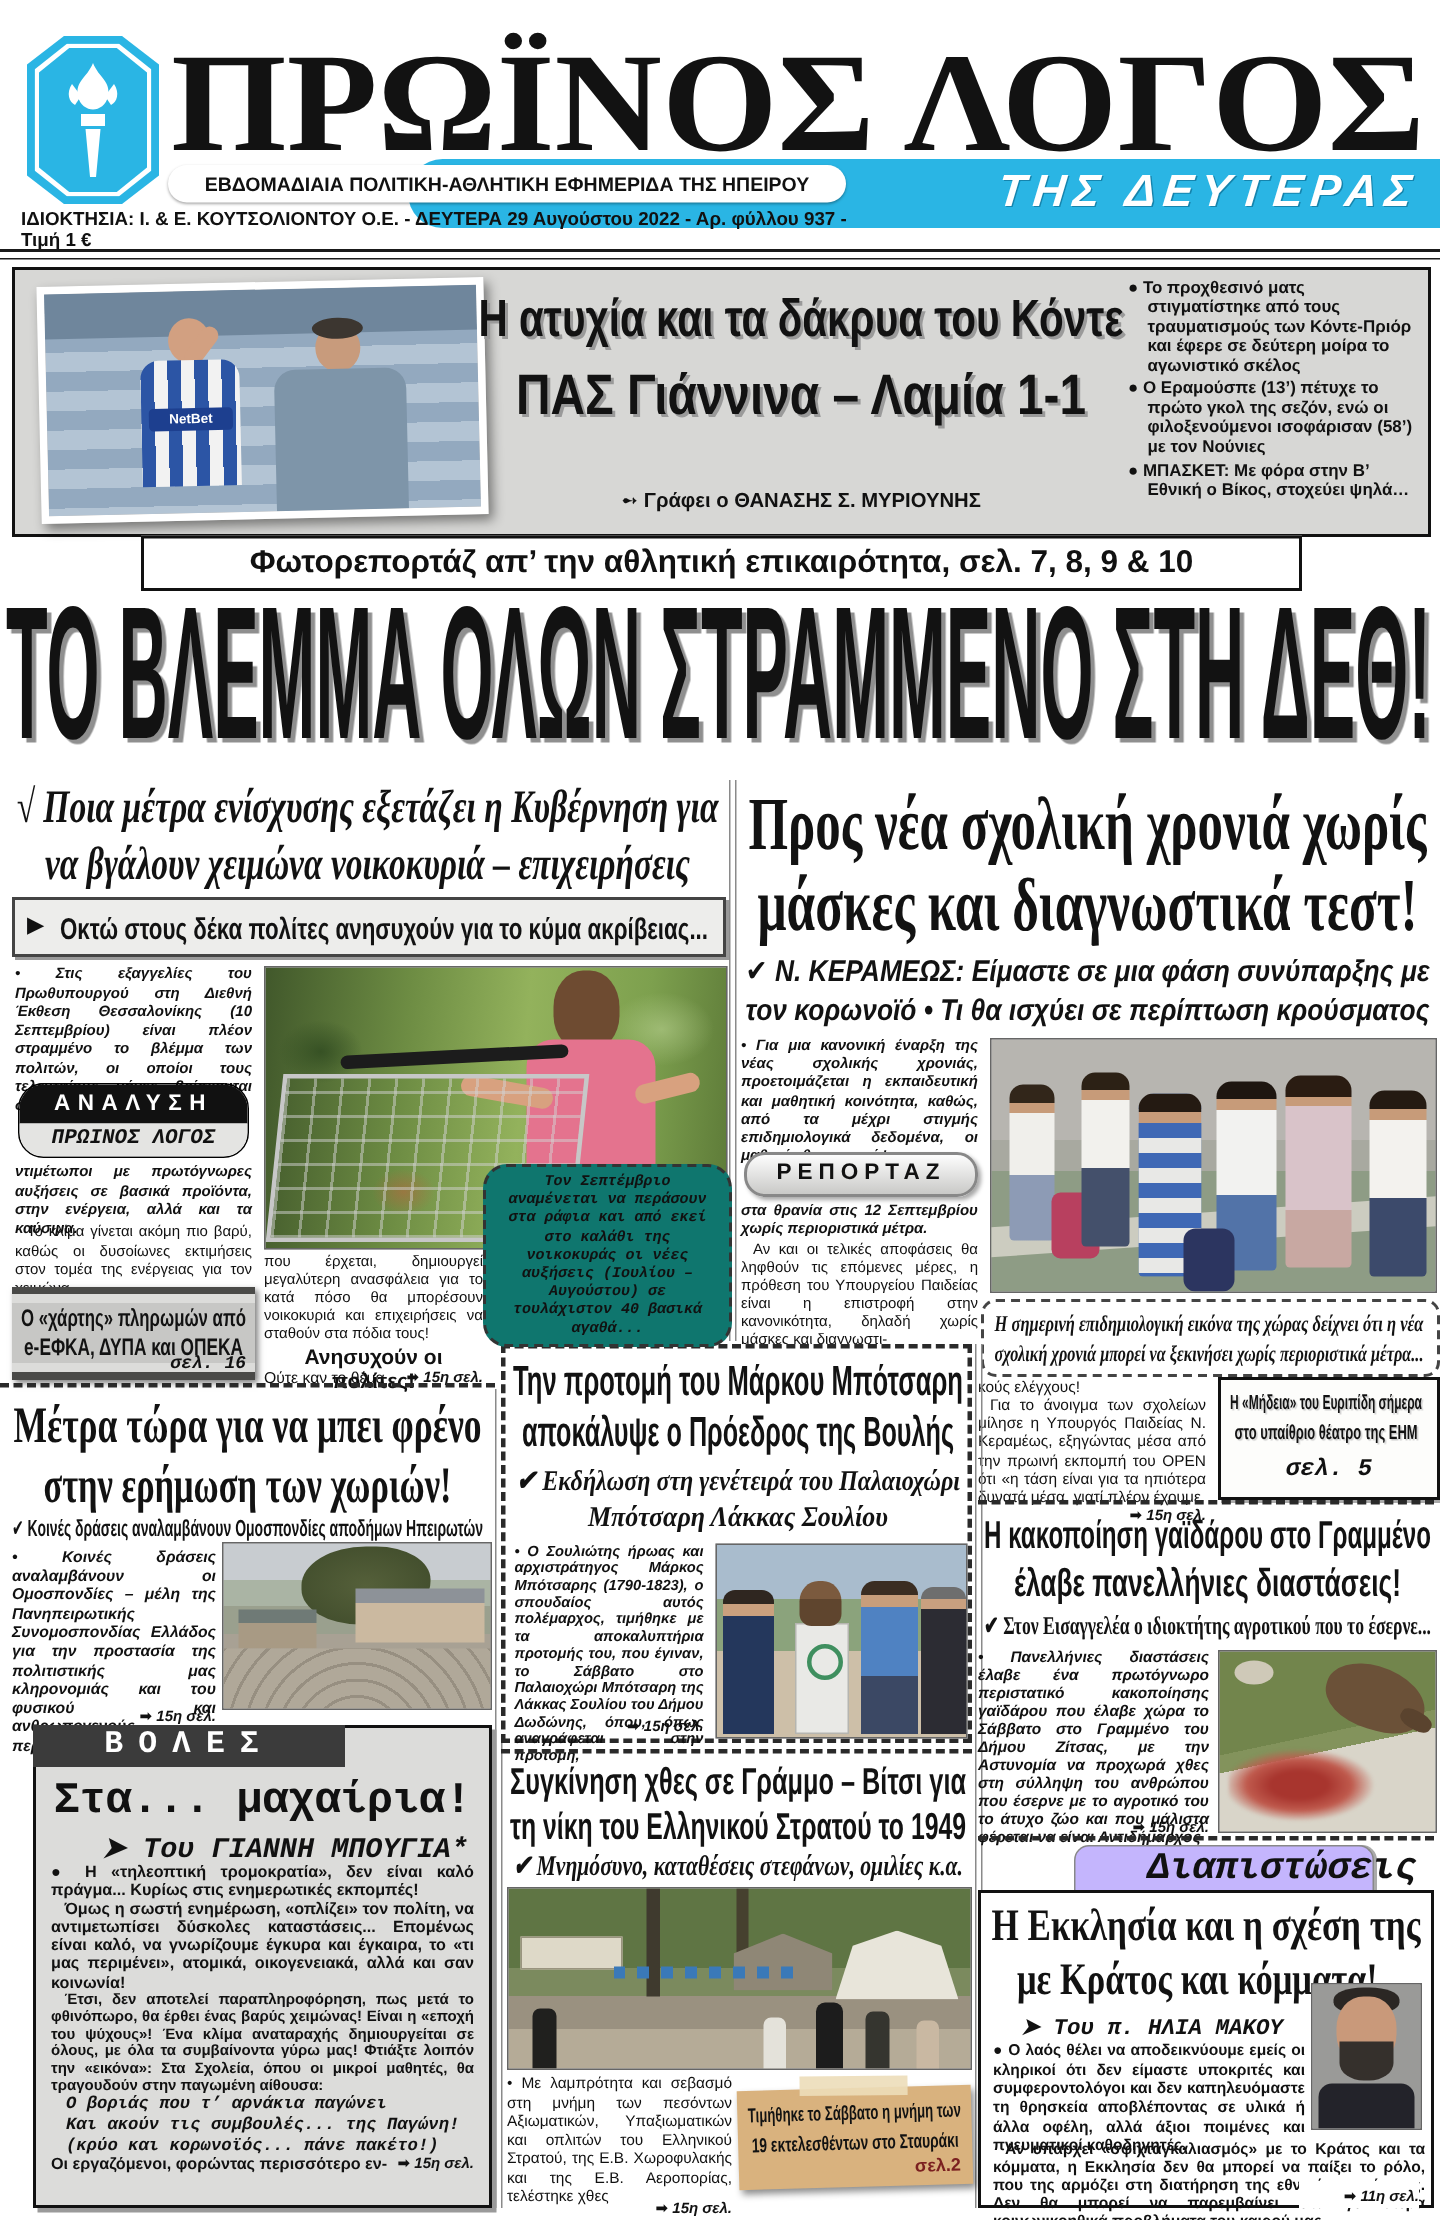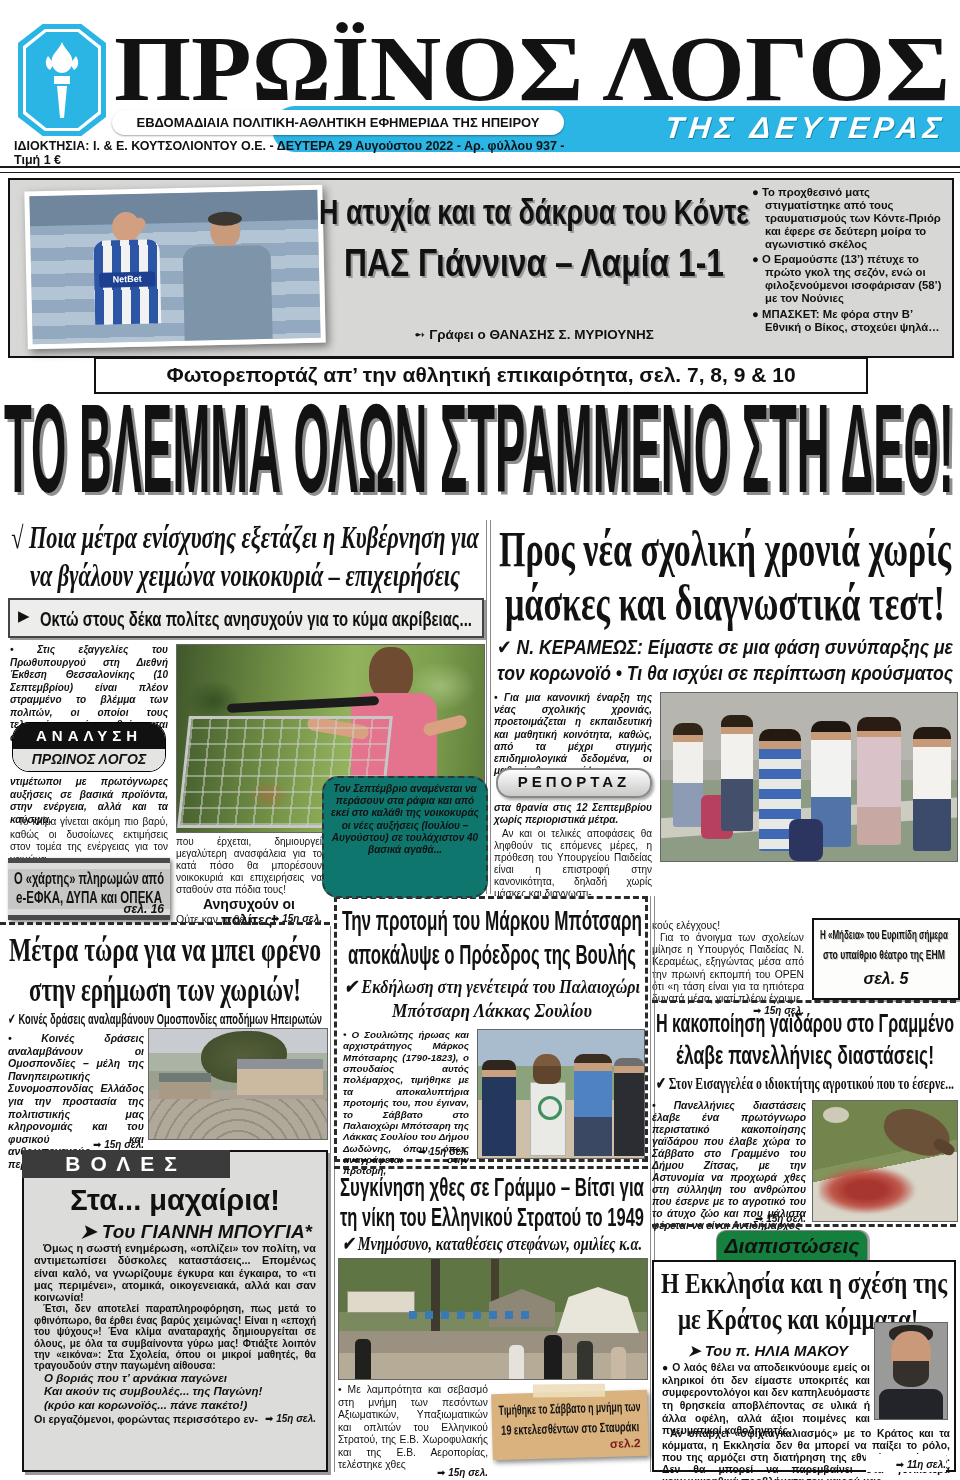--- a/index.html
+++ b/index.html
@@ -1,19 +1,19 @@
 <!DOCTYPE html>
 <html><head>
 <meta charset="utf-8">
 <style>
   html,body{margin:0;padding:0;background:#e9e9e7;}
   .page{position:relative;width:960px;height:1480px;margin:0 auto;background:#fff;overflow:hidden;
         font-family:"Liberation Sans","DejaVu Sans",sans-serif;color:#111;}
   .abs{position:absolute;}
-  .ser{font-family:Liberation Sans, sans-serif;}
+  .ser{font-family:Liberation Mono, monospace;}
   .b{font-weight:bold;} .i{font-style:italic;}
   .just{text-align:justify;} .ctr{text-align:center;} .rgt{text-align:right;}
   svg.abs{overflow:visible;}
   svg text{fill:#121212;}
   .tSanB{font-family:"Liberation Sans","DejaVu Sans",sans-serif;font-weight:bold;}
   .tSanBI{font-family:"Liberation Sans","DejaVu Sans",sans-serif;font-weight:bold;font-style:italic;}
   .tSerB{font-family:"Liberation Serif","DejaVu Serif",serif;font-weight:bold;}
   .tSerBI{font-family:"Liberation Serif","DejaVu Serif",serif;font-weight:bold;font-style:italic;}
   .photo{position:absolute;overflow:hidden;border:1px solid #666;background:#bbb;}
   .ph{position:absolute;}
@@ -177,20 +177,28 @@
     <div class="ph" style="left:12px;top:30px;width:30px;height:104px;border-radius:9px 9px 3px 3px;background:linear-gradient(180deg,#32261a 0 12%,#c79b79 12% 18%,#f0efeb 18% 58%,#8d9bb5 58% 100%);"></div>
     <div class="ph" style="left:40px;bottom:22px;width:32px;height:44px;border-radius:6px;background:#b8405f;"></div>
     <div class="ph" style="left:60px;top:22px;width:32px;height:116px;border-radius:9px 9px 3px 3px;background:linear-gradient(180deg,#2c2115 0 10%,#c79b79 10% 16%,#f2f1ed 16% 55%,#44506b 55% 100%);"></div>
     <div class="ph" style="left:98px;top:36px;width:42px;height:122px;border-radius:10px 10px 3px 3px;background:linear-gradient(180deg,#241a12 0 10%,#c79b79 10% 16%,transparent 16%),repeating-linear-gradient(180deg,#3f68b5 20px 30px,#e8e8e6 30px 40px);background-color:#3f68b5;"></div>
     <div class="ph" style="left:150px;top:28px;width:40px;height:126px;border-radius:10px 10px 3px 3px;background:linear-gradient(180deg,#1e1610 0 9%,#c79b79 9% 15%,#f2f2f0 15% 60%,#5273a8 60% 100%);"></div>
     <div class="ph" style="left:196px;top:24px;width:44px;height:128px;border-radius:10px 10px 3px 3px;background:linear-gradient(180deg,#2a1c12 0 11%,#c79b79 11% 16%,#d9c3c9 16% 70%,#c8a8a2 70% 100%);"></div>
     <div class="ph" style="left:252px;top:34px;width:38px;height:124px;border-radius:10px 10px 3px 3px;background:linear-gradient(180deg,#241a12 0 10%,#c79b79 10% 16%,#f3f2ee 16% 58%,#3c4a6b 58% 100%);"></div>
     <div class="ph" style="left:128px;bottom:0;width:34px;height:42px;border-radius:8px;background:#2c3560;"></div>
   </div>
 
+  <div class="abs" style="left:654px;top:866px;width:302px;height:48px;border:2.5px dashed #444;border-radius:10px;background:#fff;">
+    <svg class="abs" style="left:4px;top:3px;" width="292" height="22">
+      <text class="tSerBI" x="146" y="16" font-size="15" text-anchor="middle" textLength="286" lengthAdjust="spacingAndGlyphs">Η σημερινή επιδημιολογική εικόνα της χώρας δείχνει ότι η νέα</text>
+    </svg>
+    <svg class="abs" style="left:4px;top:23px;" width="292" height="22">
+      <text class="tSerBI" x="146" y="16" font-size="15" text-anchor="middle" textLength="286" lengthAdjust="spacingAndGlyphs">σχολική χρονιά μπορεί να ξεκινήσει χωρίς περιοριστικά μέτρα...</text>
+    </svg>
+  </div>
 
   <div class="abs body-txt" style="left:652px;top:920px;width:152px;font-size:10.3px;line-height:1.18;">
     <div>κούς ελέγχους!</div>
     <div class="just" style="text-indent:8px;">Για το άνοιγμα των σχολείων μίλησε η Υπουργός Παιδείας Ν. Κεραμέως, εξηγώντας μέσα από την πρωινή εκπομπή του OPEN ότι «η τάση είναι για τα ηπιότερα δυνατά μέσα, γιατί πλέον έχουμε</div>
     <div class="rgt"><span class="jump">➡ 15η σελ.</span></div>
   </div>
 
   <div class="abs" style="left:812px;top:918px;width:144px;height:78px;border:2px solid #111;background:#fdfdfb;box-shadow:2px 2px 0 #aaa;">
     <svg class="abs" style="left:4px;top:4px;" width="132" height="20">
       <text class="tSanB" x="66" y="15" font-size="13.5" text-anchor="middle" textLength="128" lengthAdjust="spacingAndGlyphs" fill="#5a5a5a" style="filter:drop-shadow(1px 1px 0 #ccc);">Η «Μήδεια» του Ευριπίδη σήμερα</text>
@@ -271,20 +279,21 @@
     <div class="ph" style="right:6px;top:10px;width:68px;height:42px;border-radius:45% 55% 40% 50%;background:#6b5138;transform:rotate(16deg);"></div>
     <div class="ph" style="right:2px;top:40px;width:22px;height:12px;border-radius:40%;background:#5a432e;transform:rotate(30deg);"></div>
     <div class="ph" style="left:10px;top:6px;width:26px;height:16px;border-radius:50%;background:#cfc9b8;"></div>
   </div>
 
   <div class="abs" style="left:22px;top:1150px;width:306px;height:322px;background:#dcdcda;border:2.5px solid #111;box-sizing:border-box;box-shadow:3px 3px 0 #9a9a9a;">
     <div class="abs ctr ser b" style="left:-2px;top:-2px;width:208px;height:28px;line-height:28px;background:#3b3b3b;color:#fff;font-size:21px;letter-spacing:10px;">ΒΟΛΕΣ</div>
     <div class="abs ctr ser b" style="left:0;right:0;top:32px;font-size:29px;">Στα... μαχαίρια!</div>
     <div class="abs rgt ser b i" style="right:14px;top:68px;width:260px;font-size:19px;">➤ Του ΓΙΑΝΝΗ ΜΠΟΥΓΙΑ*</div>
     <div class="abs" style="left:10px;right:10px;top:90px;bottom:6px;overflow:hidden;">
+      <div class="b just body-txt" style="font-size:10.8px;line-height:1.14;">● Η «τηλεοπτική τρομοκρατία», δεν είναι καλό πράγμα... Κυρίως στις ενημερωτικές εκπομπές!</div>
       <div class="b just body-txt" style="font-size:10.8px;line-height:1.14;text-indent:9px;">Όμως η σωστή ενημέρωση, «οπλίζει» τον πολίτη, να αντιμετωπίσει δύσκολες καταστάσεις... Επομένως είναι καλό, να γνωρίζουμε έγκυρα και έγκαιρα, το «τι μας περιμένει», ατομικά, οικογενειακά, αλλά και σαν κοινωνία!</div>
       <div class="b just body-txt" style="font-size:10px;line-height:1.14;text-indent:9px;">Έτσι, δεν αποτελεί παραπληροφόρηση, πως μετά το φθινόπωρο, θα έρθει ένας βαρύς χειμώνας! Είναι η «εποχή του ψύχους»! Ένα κλίμα αναταραχής δημιουργείται σε όλους, με όλα τα συμβαίνοντα γύρω μας! Φτιάξτε λοιπόν την «εικόνα»: Στα Σχολεία, όπου οι μικροί μαθητές, θα τραγουδούν στην παγωμένη αίθουσα:</div>
       <div class="ser b i" style="font-size:11.5px;line-height:1.18;padding-left:10px;">Ο βοριάς που τ’ αρνάκια παγώνει</div>
       <div class="ser b i" style="font-size:11.5px;line-height:1.18;padding-left:10px;">Και ακούν τις συμβουλές... της Παγώνη!</div>
       <div class="ser b i" style="font-size:11.5px;line-height:1.18;padding-left:10px;">(κρύο και κορωνοϊός... πάνε πακέτο!)</div>
       <div style="font-size:10.8px;line-height:1.14;">
         <span class="b" style="text-indent:9px;">Οι εργαζόμενοι, φορώντας περισσότερο εν-</span>
         <span class="jump" style="float:right;">➡ 15η σελ.</span>
       </div>
     </div>
@@ -324,21 +333,21 @@
     <svg class="abs" style="left:4px;top:6px;" width="148" height="20">
       <text class="tSanB" x="74" y="15" font-size="13.5" text-anchor="middle" textLength="142" lengthAdjust="spacingAndGlyphs" fill="#7b2020">Τιμήθηκε το Σάββατο η μνήμη των</text>
     </svg>
     <svg class="abs" style="left:4px;top:26px;" width="148" height="20">
       <text class="tSanB" x="74" y="15" font-size="13.5" text-anchor="middle" textLength="138" lengthAdjust="spacingAndGlyphs" fill="#7b2020">19 εκτελεσθέντων στο Σταυράκι</text>
     </svg>
     <div class="abs rgt b" style="right:8px;top:46px;font-size:12px;color:#7b2020;">σελ.2</div>
   </div>
 
   <div class="dash" style="left:652px;top:1224px;width:304px;"></div>
-  <div class="abs ctr ser b i" style="left:716px;top:1230px;width:150px;height:30px;line-height:30px;background:#15803d;border:1.5px solid #888;border-bottom:none;border-radius:10px 10px 0 0;font-size:21px;box-shadow:2px 0 0 #aaa;">Διαπιστώσεις</div>
+  <div class="abs ctr ser b i" style="left:716px;top:1230px;width:150px;height:30px;line-height:30px;background:#c4b5fd;border:1.5px solid #888;border-bottom:none;border-radius:10px 10px 0 0;font-size:25px;box-shadow:2px 0 0 #aaa;padding-left:48px;">Διαπιστώσεις</div>
 
   <div class="abs" style="left:652px;top:1260px;width:304px;height:212px;background:#fff;border:2px solid #111;box-sizing:border-box;">
     <svg class="abs" style="left:4px;top:4px;" width="292" height="34">
       <text class="tSerB" x="146" y="27" font-size="30" text-anchor="middle" textLength="286" lengthAdjust="spacingAndGlyphs">Η Εκκλησία και η σχέση της</text>
     </svg>
     <svg class="abs" style="left:4px;top:40px;" width="292" height="34">
       <text class="tSerB" x="146" y="27" font-size="30" text-anchor="middle" textLength="252" lengthAdjust="spacingAndGlyphs">με Κράτος και κόμματα!..</text>
     </svg>
     <div class="abs ctr ser b i" style="left:10px;top:80px;width:208px;font-size:15px;">➤ Του π. ΗΛΙΑ ΜΑΚΟΥ</div>
 

